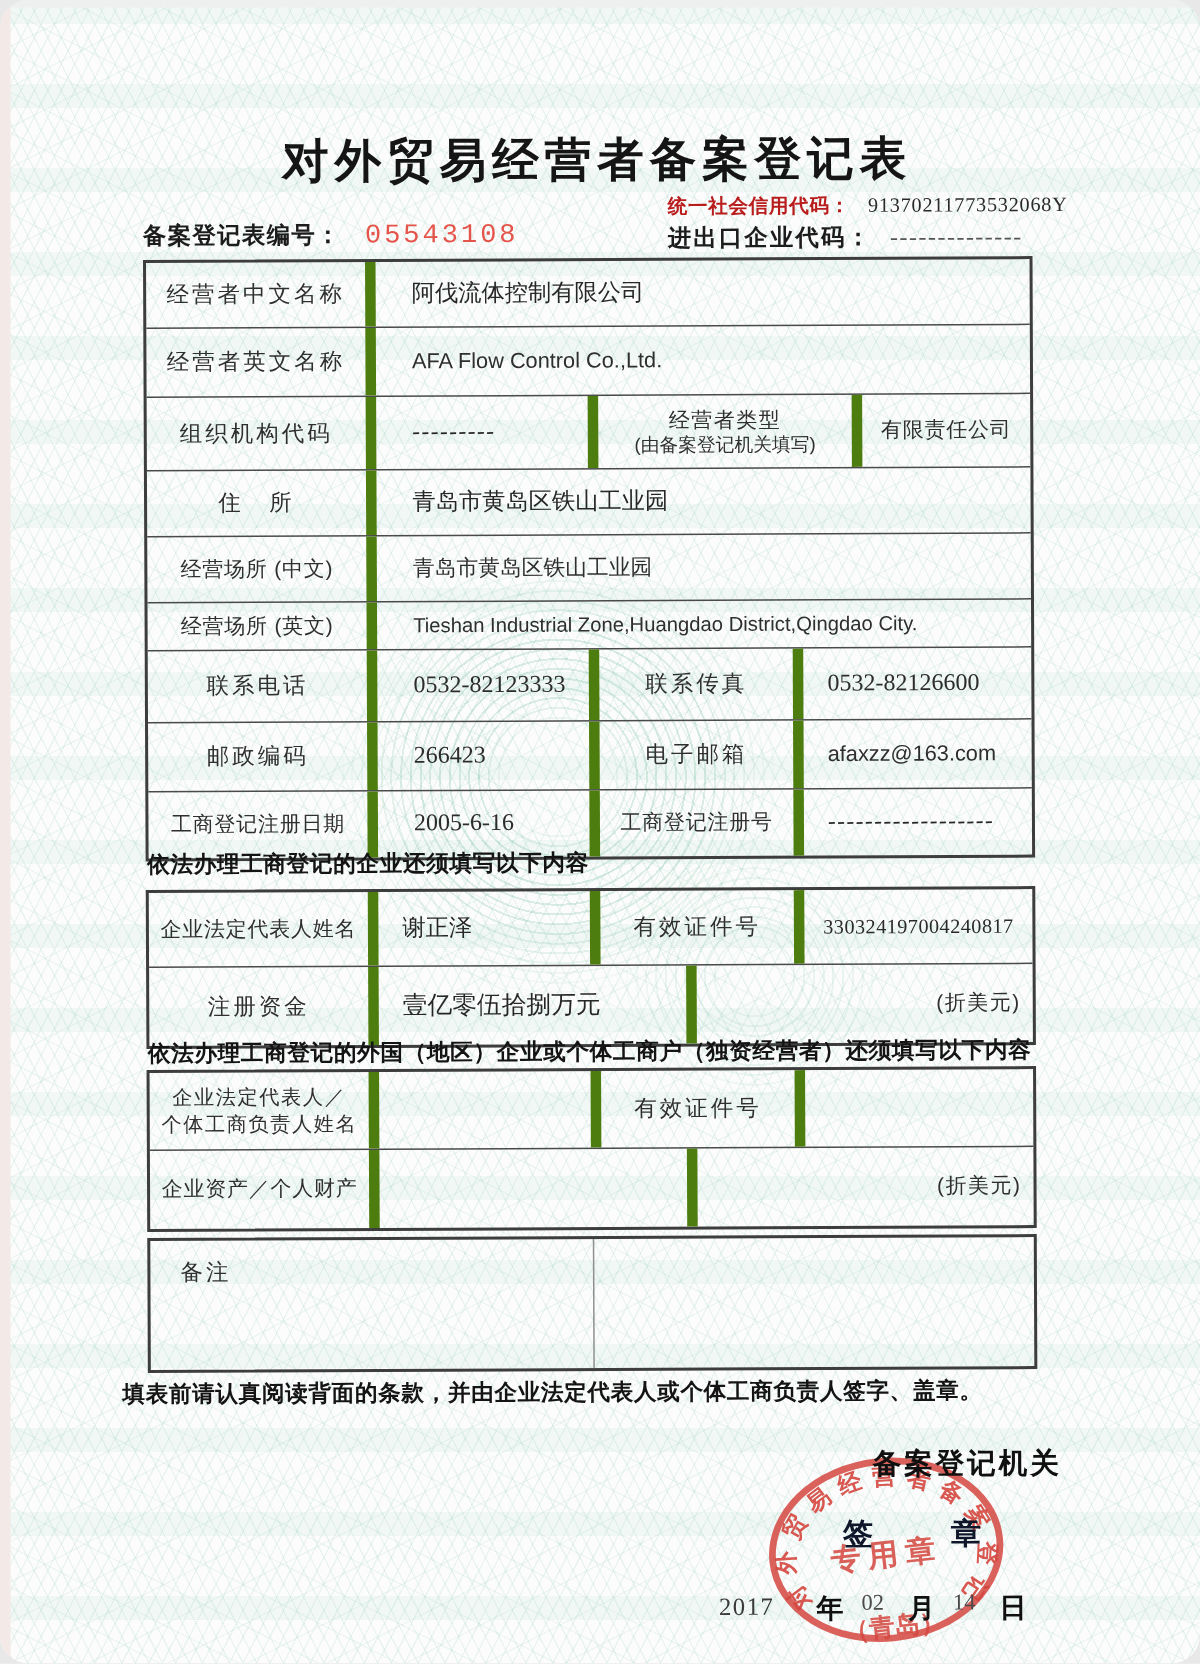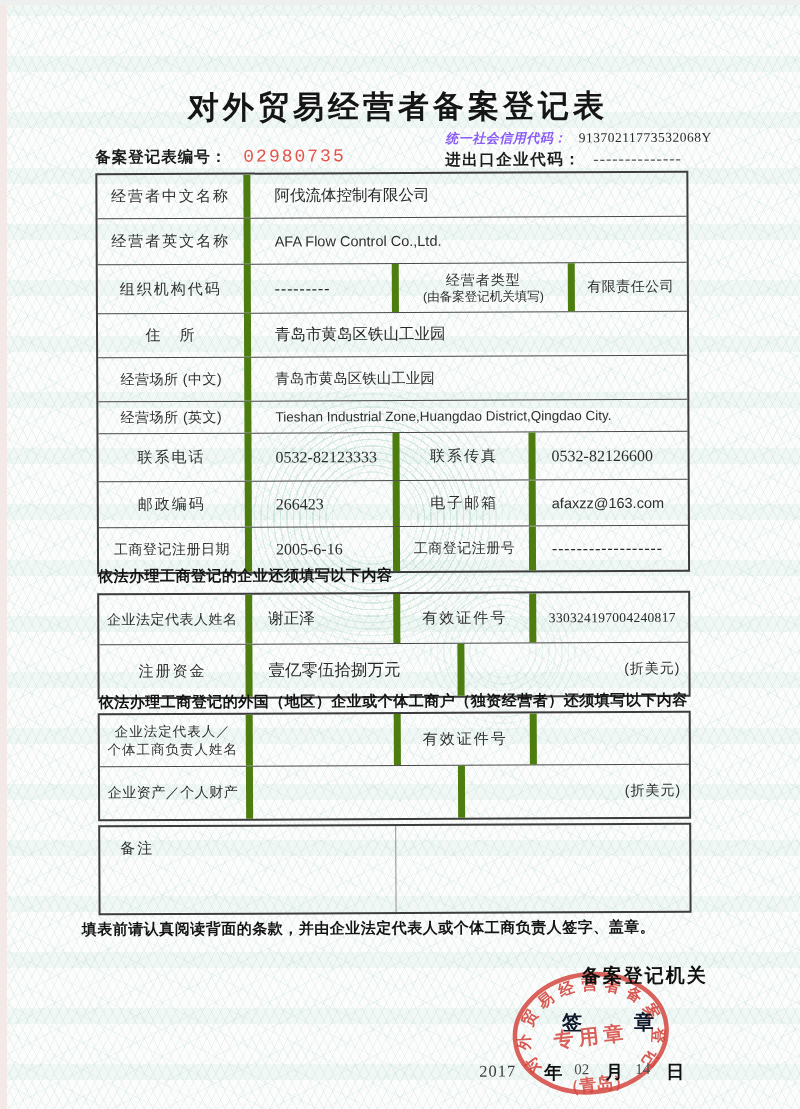--- a/index.html
+++ b/index.html
@@ -1,17 +1,17 @@
 <!DOCTYPE html>
 <html><head>
 <meta charset="utf-8">
 <style>
   html,body{margin:0;padding:0;background:#e8e8e8;}
   .page{position:relative;width:800px;height:1109px;overflow:hidden;background:#fbfcfb;
-        font-family:"Liberation Sans",sans-serif;color:#222;}
+        font-family:"Liberation Sans",sans-serif;color:#222;border-radius:19px;}
   
   .pattern{position:absolute;inset:0;background:
     repeating-linear-gradient(63deg, rgba(128,192,176,0.13) 0 1px, transparent 1px 8px),
     repeating-linear-gradient(-63deg, rgba(128,192,176,0.13) 0 1px, transparent 1px 8px),
     repeating-linear-gradient(27deg, rgba(128,192,176,0.10) 0 1px, transparent 1px 24px),
     repeating-linear-gradient(-27deg, rgba(128,192,176,0.10) 0 1px, transparent 1px 24px),
     repeating-linear-gradient(180deg, rgba(140,200,186,0.09) 0 16px, transparent 16px 56px);}
   .rosette{position:absolute;border-radius:50%;
     background:repeating-radial-gradient(circle, rgba(98,182,140,0.22) 0 1.3px, transparent 1.3px 6.5px);
     -webkit-mask:radial-gradient(circle, transparent 0 32px, #000 52px 45%, transparent 71%);
@@ -26,21 +26,21 @@
 
   .title{position:absolute;left:0;top:86px;width:100%;text-align:center;
          font-size:31px;font-weight:bold;letter-spacing:4px;color:#151515;}
 
   .meta-left{position:absolute;left:97px;top:146px;white-space:nowrap;}
   .m-label{font-size:15.5px;font-weight:600;letter-spacing:1px;color:#1c1c1c;}
   .m-red{font-family:"Liberation Mono",monospace;font-size:18px;color:#e4544a;
          letter-spacing:2px;margin-left:16px;}
   .meta-right{position:absolute;left:447px;top:127px;line-height:1.4;}
   .mr-row{white-space:nowrap;}
-  .mr-l1{font-size:13px;font-weight:600;letter-spacing:.5px;color:#8b5cf6;font-style:italic;}
+  .mr-l1{font-size:13px;font-weight:600;letter-spacing:.5px;color:#b91c1c;}
   .mr-v1{font-family:"Liberation Serif",serif;font-size:13.5px;margin-left:12px;
          letter-spacing:.5px;color:#2a2a2a;}
   .mr-l2{font-size:15.5px;font-weight:600;letter-spacing:1.5px;color:#1c1c1c;}
   .mr-v2{margin-left:12px;}
   .dashes{font-family:"Liberation Serif",serif;color:#555;letter-spacing:1px;}
 
   .tbl{position:absolute;left:97px;width:593px;border:2px solid #3d3d3d;box-sizing:border-box;}
   .trow{display:flex;border-bottom:1px solid #4a4a4a;box-sizing:border-box;}
   .trow:last-child{border-bottom:none;}
   .tc{display:flex;align-items:center;justify-content:center;border-right:7px solid #4d7c0f;
@@ -95,21 +95,21 @@
   <div class="rosette r1"></div>
   <div class="rosette r2"></div>
   <div class="edge-left"></div>
   <div class="edge-top"></div>
 
   <div class="sheet">
 
     <div class="title">对外贸易经营者备案登记表</div>
 
     <div class="meta-left">
-      <span class="m-label">备案登记表编号：</span><span class="m-red">02980735</span>
+      <span class="m-label">备案登记表编号：</span><span class="m-red">05543108</span>
     </div>
 
     <div class="meta-right">
       <div class="mr-row">
         <span class="mr-l1">统一社会信用代码：</span><span class="mr-v1">91370211773532068Y</span>
       </div>
       <div class="mr-row">
         <span class="mr-l2">进出口企业代码：</span><span class="mr-v2 dashes">--------------</span>
       </div>
     </div>

